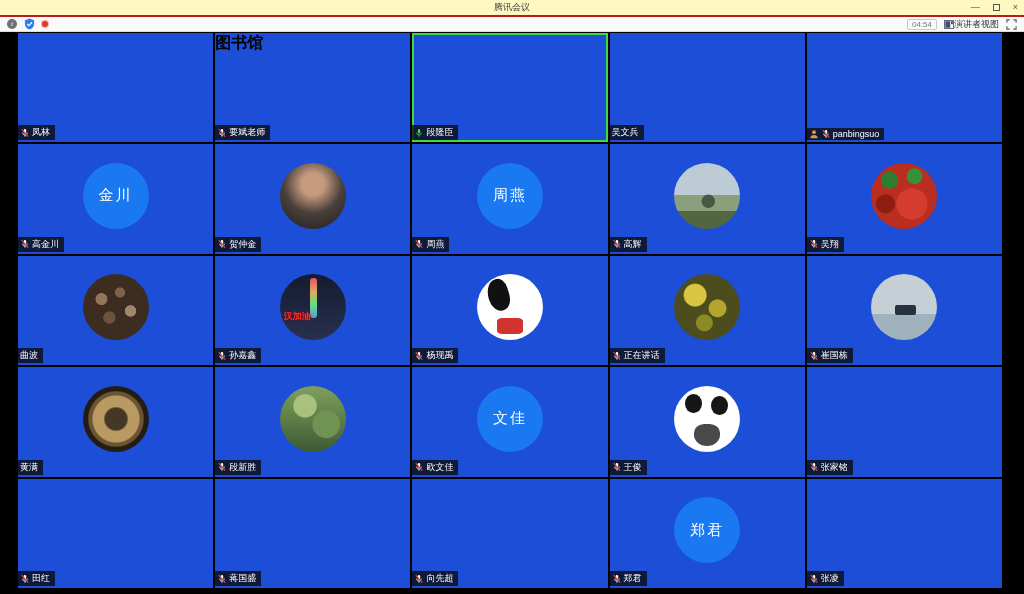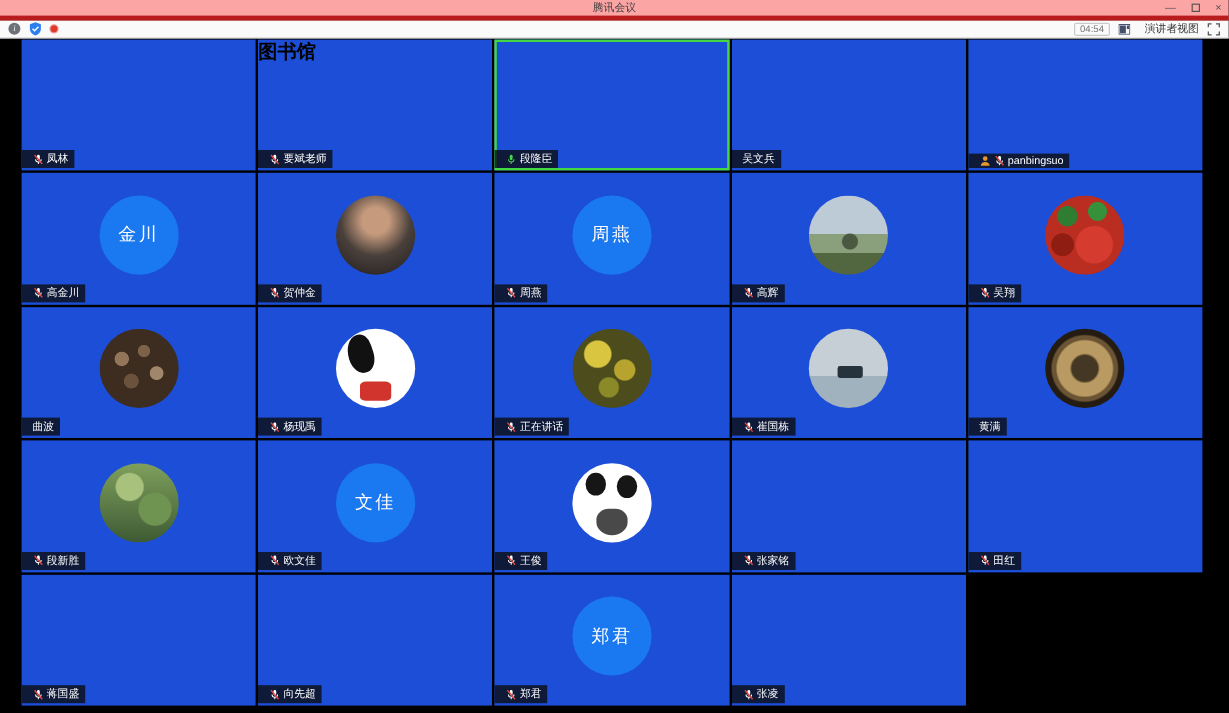--- a/index.html
+++ b/index.html
@@ -1,49 +1,49 @@
 <!DOCTYPE html>
 <html><head>
 <meta charset="utf-8">
 <style>
   * { margin:0; padding:0; box-sizing:border-box; }
   html,body { width:1024px; height:594px; overflow:hidden; background:#000;
     font-family:"Liberation Sans", sans-serif; position:relative; }
 
   
-  .titlebar { height:17px; background:#fca5a5; border-bottom:4px solid #b91c1c;
+  .titlebar { height:17px; background:#fef9c3; border-bottom:2px solid #b91c1c;
     display:flex; align-items:center; justify-content:center; position:relative;
     font-size:9px; color:#3c3c3c; }
   .win-controls { position:absolute; right:6px; top:0; height:100%;
     display:flex; align-items:center; gap:13px; color:#555; }
   .wc { font-size:9px; line-height:1; cursor:default; }
   .maxbox { width:7px; height:7px; border:1px solid #555; display:inline-block; }
 
   .statusbar { height:15px; background:#fafafa; border-bottom:1px solid #dcdcdc;
     display:flex; align-items:center; padding:0 7px; gap:7px; }
   .info-icon { width:10px; height:10px; border-radius:50%; background:#6d7178;
     color:#fff; font-size:7px; display:flex; align-items:center; justify-content:center;
     font-style:italic; font-family:"Liberation Serif", serif; }
   .sb-spacer { flex:1; }
   .time-box { border:1px solid #c9c9c9; border-radius:2px; color:#777;
     font-size:8px; height:11px; line-height:10px; padding:0 4px; }
-  .view-btn { display:flex; align-items:center; gap:12px; font-size:9px; color:#333; }
+  .view-btn { display:flex; align-items:center; gap:0; font-size:9px; color:#333; }
   .red-dot { width:6px; height:6px; border-radius:50%; background:#e03a2c;
     box-shadow:0 0 0 1px rgba(224,58,44,.35); }
 
   
   .grid { position:absolute; left:18px; top:33px; width:984px; bottom:6px;
     display:grid; grid-template-columns:repeat(5,1fr); grid-template-rows:repeat(5,1fr);
     gap:2px; }
   .tile { position:relative; background:#1d4ed8; overflow:hidden; }
   .tile.speaking { outline:2px solid #43d843; outline-offset:-2px; z-index:2; }
 
   .name-bar { position:absolute; left:0; bottom:2px; display:flex; align-items:center;
     gap:2px; background:rgba(12,12,12,.78); color:#fff; font-size:9px;
-    padding:1px 5px 1px 9px; max-width:96%; white-space:nowrap; z-index:3; }
+    padding:1px 5px 1px 2px; max-width:96%; white-space:nowrap; z-index:3; }
   .mic, .host { width:10px; height:10px; flex:none; display:block; }
 
   
   .avatar { position:absolute; left:50%; top:47%; transform:translate(-50%,-50%);
     width:66px; height:66px; border-radius:50%; overflow:hidden; }
   .initials { background:#1a78f0; color:#fff; font-size:15px; letter-spacing:2px;
     display:flex; align-items:center; justify-content:center; }
   .av-text { position:absolute; left:6%; bottom:26%; color:#ff2f2f; font-size:9px;
     font-weight:bold; text-shadow:0 0 2px #700; }
 
@@ -345,20 +345,34 @@
         <span class="pname">吴翔</span>
       </div>
     </div>
     <div class="tile">
       <div class="avatar av-crowd"></div>
       <div class="name-bar">
         <span class="pname">曲波</span>
       </div>
     </div>
     <div class="tile">
+      <div class="avatar av-tower">
+        <span class="av-text">汉加油</span>
+      </div>
+      <div class="name-bar">
+        <svg class="mic" viewBox="0 0 12 12">
+          <rect x="4.6" y="1.2" width="2.8" height="5.4" rx="1.4" fill="#fff"></rect>
+          <path d="M3.2 5.6a2.8 2.8 0 0 0 5.6 0" fill="none" stroke="#fff"></path>
+          <line x1="6" y1="8.4" x2="6" y2="10.4" stroke="#fff"></line>
+          <line x1="2.2" y1="1.4" x2="9.8" y2="10.4" stroke="#e6483a" stroke-width="1.4"></line>
+        </svg>
+        <span class="pname">孙嘉鑫</span>
+      </div>
+    </div>
+    <div class="tile">
       <div class="avatar av-snoopy"></div>
       <div class="name-bar">
         <svg class="mic" viewBox="0 0 12 12">
           <rect x="4.6" y="1.2" width="2.8" height="5.4" rx="1.4" fill="#fff"></rect>
           <path d="M3.2 5.6a2.8 2.8 0 0 0 5.6 0" fill="none" stroke="#fff"></path>
           <line x1="6" y1="8.4" x2="6" y2="10.4" stroke="#fff"></line>
           <line x1="2.2" y1="1.4" x2="9.8" y2="10.4" stroke="#e6483a" stroke-width="1.4"></line>
         </svg>
         <span class="pname">杨现禹</span>
       </div>

